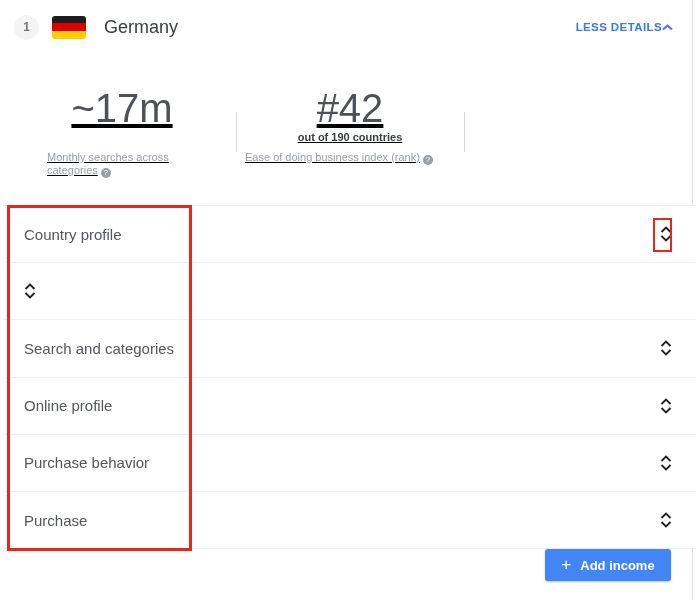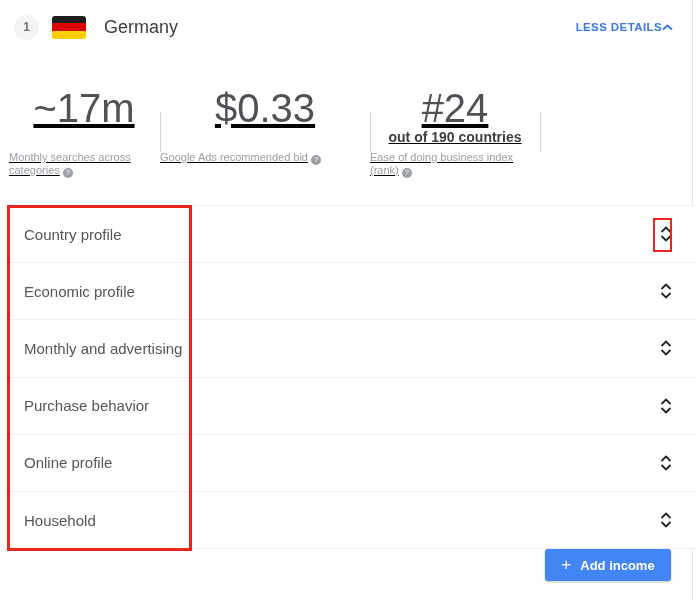--- a/index.html
+++ b/index.html
@@ -25,21 +25,21 @@
   .less-details { margin-left:auto; margin-right:19px; color:#3c78e8;
     font-size:11.5px; font-weight:bold; letter-spacing:.4px; cursor:pointer;
     display:flex; align-items:center; }
 
   
   .stats { position:absolute; left:8px; top:86px; width:684px; display:flex; }
   .stat { flex:1; display:flex; flex-direction:column; align-items:center; position:relative;text-decoration:underline; }
   .stat + .stat::before { content:""; position:absolute; left:0; top:26px;
     width:1px; height:40px; background:#d7d7d7; }
   .stat-value { font-size:40px; color:#4e5256; line-height:44px; height:44px; white-space:nowrap; }
-  .stat-sub { height:17px; font-size:14px; font-weight:bold; color:#3c4043; line-height:15px; }
+  .stat-sub { height:17px; font-size:11px; font-weight:bold; color:#3c4043; line-height:15px; }
   .stat-label { margin-top:4px; font-size:11px; color:#9aa0a6; line-height:13px; text-align:left; }
   .stat:nth-child(1) .stat-label { width:150px; }
   .stat:nth-child(2) .stat-label { width:210px; }
   .stat:nth-child(3) .stat-label { width:170px; }
   .stat:nth-child(4) .stat-label { width:140px; }
   .help-icon { display:inline-flex; width:10px; height:10px; border-radius:50%;
     background:#9aa0a6; color:#fff; font-size:8px; line-height:10px;
     align-items:center; justify-content:center; margin-left:3px; vertical-align:-1px;
     cursor:pointer; }
 
@@ -86,72 +86,66 @@
   </div>
 </div>
 
 <div class="stats">
   <div class="stat">
     <div class="stat-value">~17m</div>
     <div class="stat-sub"></div>
     <div class="stat-label"><span>Monthly searches across categories</span><span class="help-icon">?</span></div>
   </div>
   <div class="stat">
-    <div class="stat-value">$0.33</div>
-    <div class="stat-sub"></div>
-    <div class="stat-label"><span>Google Ads recommended bid</span><span class="help-icon">?</span></div>
-  </div>
-  <div class="stat">
-    <div class="stat-value">#24</div>
+    <div class="stat-value">#42</div>
     <div class="stat-sub">out of 190 countries</div>
     <div class="stat-label"><span>Ease of doing business index (rank)</span><span class="help-icon">?</span></div>
   </div>
   <div class="stat">
     <div class="stat-sub"></div>
   </div>
 </div>
 
 <div class="sections">
   <div class="section-row">
     <span class="section-label">Country profile</span>
     <svg class="unfold-icon" viewBox="0 0 12 16">
       <polyline points="1.5,6 6,1.5 10.5,6" fill="none" stroke="#202124" stroke-width="1.8"></polyline>
       <polyline points="1.5,10 6,14.5 10.5,10" fill="none" stroke="#202124" stroke-width="1.8"></polyline>
     </svg>
   </div>
   <div class="section-row">
-    <span class="section-label">Economic profile</span>
     <svg class="unfold-icon" viewBox="0 0 12 16">
       <polyline points="1.5,6 6,1.5 10.5,6" fill="none" stroke="#202124" stroke-width="1.8"></polyline>
       <polyline points="1.5,10 6,14.5 10.5,10" fill="none" stroke="#202124" stroke-width="1.8"></polyline>
     </svg>
   </div>
   <div class="section-row">
-    <span class="section-label">Monthly and advertising</span>
+    <span class="section-label">Search and categories</span>
+    <svg class="unfold-icon" viewBox="0 0 12 16">
+      <polyline points="1.5,6 6,1.5 10.5,6" fill="none" stroke="#202124" stroke-width="1.8"></polyline>
+      <polyline points="1.5,10 6,14.5 10.5,10" fill="none" stroke="#202124" stroke-width="1.8"></polyline>
+    </svg>
+  </div>
+  <div class="section-row">
+    <span class="section-label">Online profile</span>
     <svg class="unfold-icon" viewBox="0 0 12 16">
       <polyline points="1.5,6 6,1.5 10.5,6" fill="none" stroke="#202124" stroke-width="1.8"></polyline>
       <polyline points="1.5,10 6,14.5 10.5,10" fill="none" stroke="#202124" stroke-width="1.8"></polyline>
     </svg>
   </div>
   <div class="section-row">
     <span class="section-label">Purchase behavior</span>
     <svg class="unfold-icon" viewBox="0 0 12 16">
       <polyline points="1.5,6 6,1.5 10.5,6" fill="none" stroke="#202124" stroke-width="1.8"></polyline>
       <polyline points="1.5,10 6,14.5 10.5,10" fill="none" stroke="#202124" stroke-width="1.8"></polyline>
     </svg>
   </div>
   <div class="section-row">
-    <span class="section-label">Online profile</span>
-    <svg class="unfold-icon" viewBox="0 0 12 16">
-      <polyline points="1.5,6 6,1.5 10.5,6" fill="none" stroke="#202124" stroke-width="1.8"></polyline>
-      <polyline points="1.5,10 6,14.5 10.5,10" fill="none" stroke="#202124" stroke-width="1.8"></polyline>
-    </svg>
-  </div>
-  <div class="section-row">
-    <span class="section-label">Household</span>
+    <span class="section-label">Purchase</span>
     <svg class="unfold-icon" viewBox="0 0 12 16">
       <polyline points="1.5,6 6,1.5 10.5,6" fill="none" stroke="#202124" stroke-width="1.8"></polyline>
       <polyline points="1.5,10 6,14.5 10.5,10" fill="none" stroke="#202124" stroke-width="1.8"></polyline>
     </svg>
   </div>
 </div>
 
 <button class="add-market">
   <span class="plus-icon">+</span>
   <span>Add income</span>

